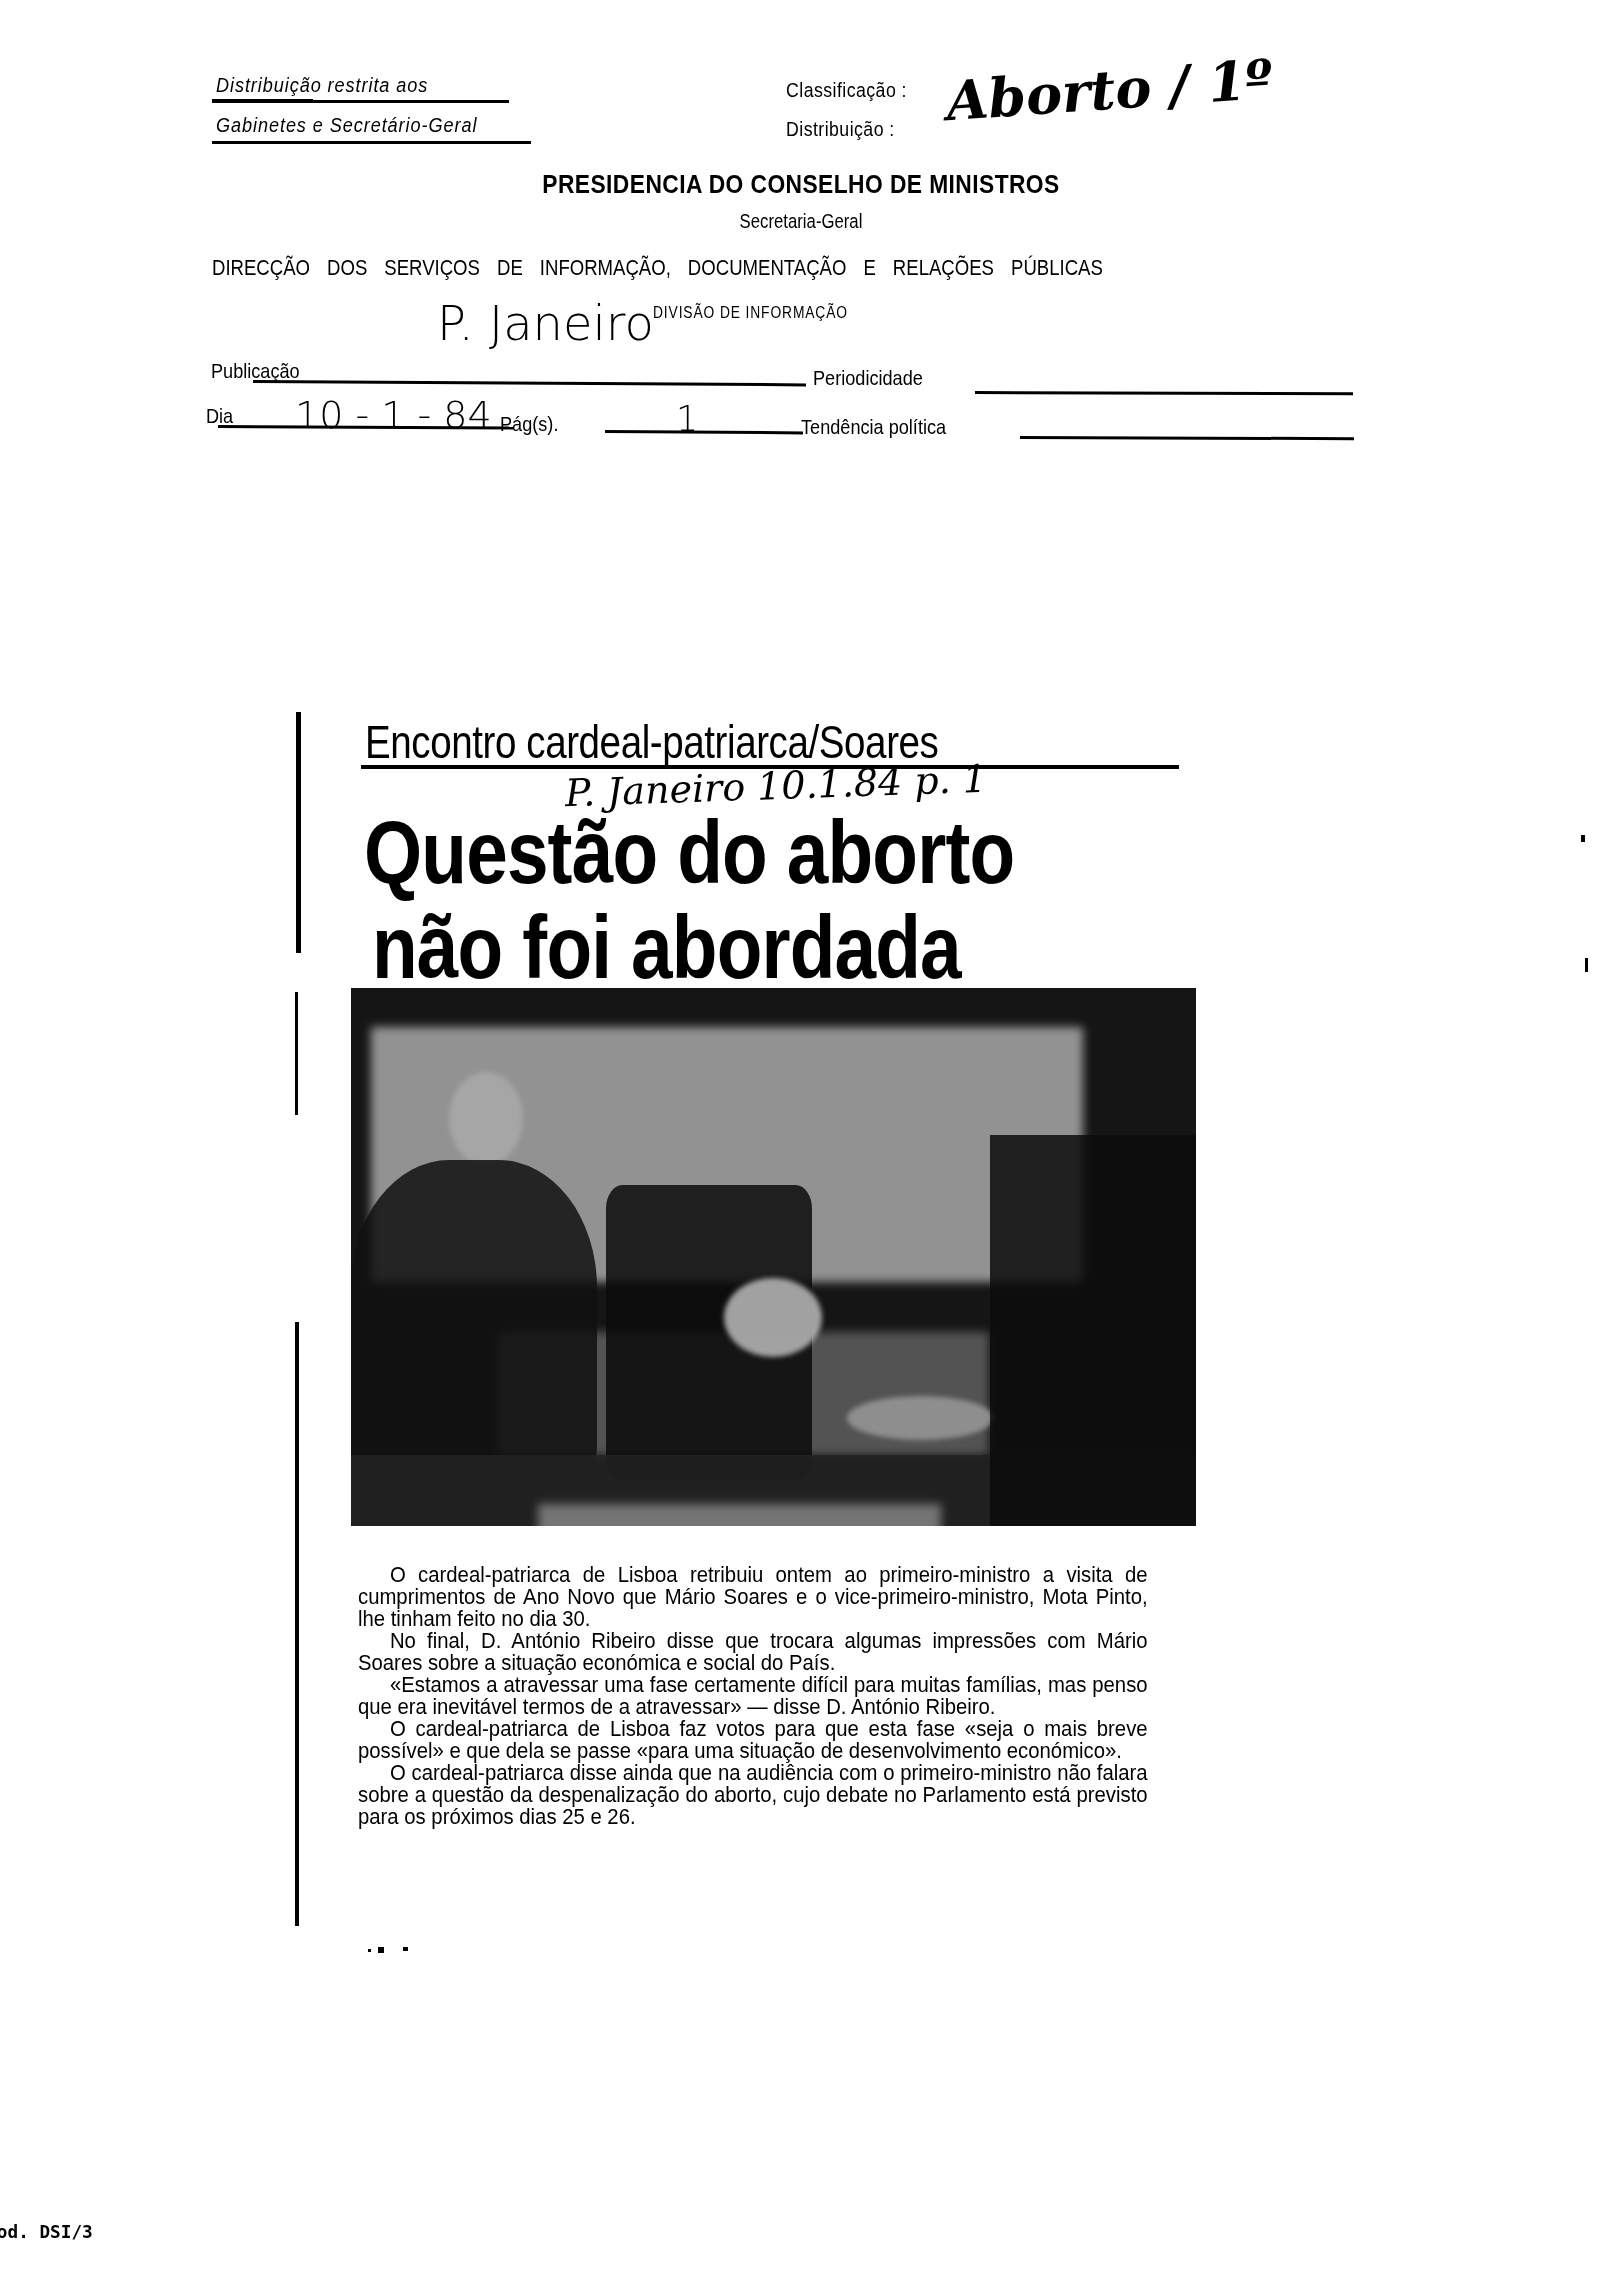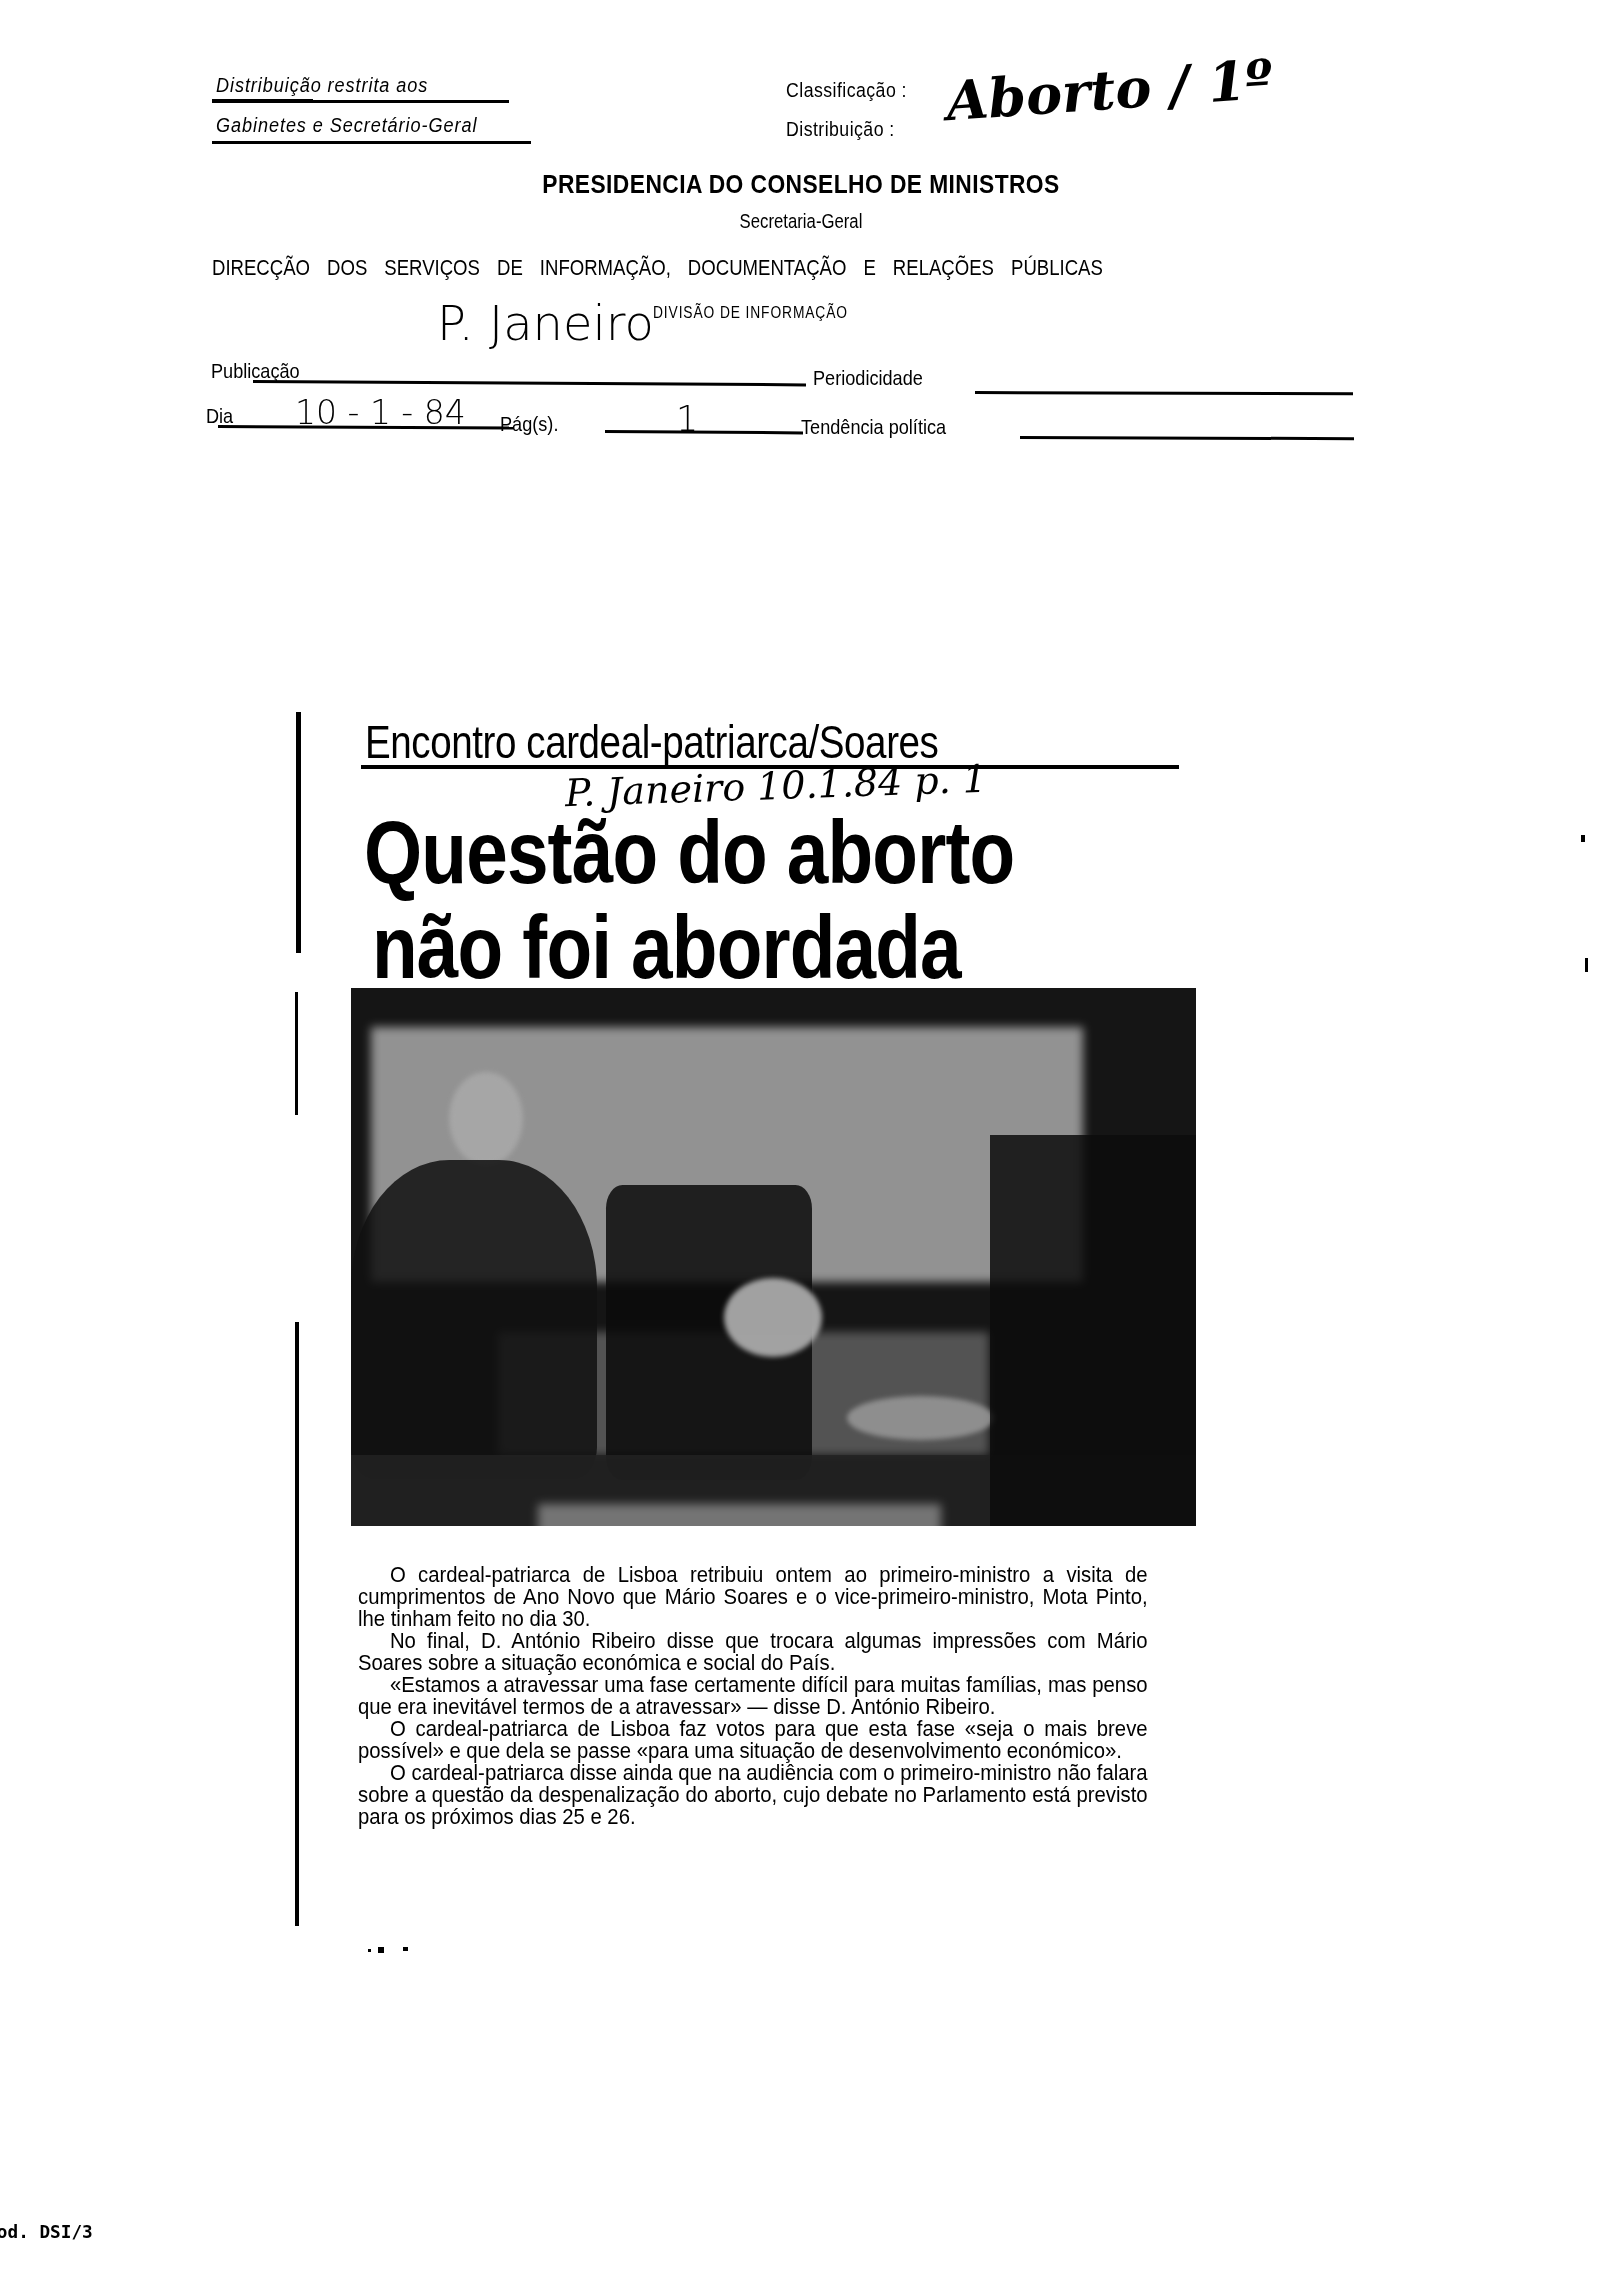--- a/index.html
+++ b/index.html
@@ -72,21 +72,21 @@
 <div class="abs field-label" style="left:211px; top:359px;">Publicação</div>
 <div class="abs field-line" style="left:253px; top:380px; width:553px; transform:rotate(0.35deg); transform-origin:left;"></div>
 <div class="abs hand-val" style="left:437px; top:295px; font-size:48px; font-weight:300;">P. Janeiro</div>
 
 <div class="abs field-label" style="left:813px; top:366px;">Periodicidade</div>
 <div class="abs field-line" style="left:975px; top:391px; width:378px; transform:rotate(0.2deg); transform-origin:left;"></div>
 <div class="abs" style="left:983px; top:366px; font-size:19.7px;"></div>
 
 <div class="abs field-label" style="left:206px; top:404px;">Dia</div>
 <div class="abs field-line" style="left:218px; top:425px; width:295px; transform:rotate(0.3deg); transform-origin:left;"></div>
-<div class="abs hand-val" style="left:295px; top:393px; font-size:33px;">10 - 1 - 84</div>
+<div class="abs hand-val" style="left:295px; top:393px; font-size:38px;">10 - 1 - 84</div>
 <div class="abs field-label" style="left:500px; top:412px;">Pág(s).</div>
 <div class="abs field-line" style="left:605px; top:430px; width:198px; transform:rotate(0.4deg); transform-origin:left;"></div>
 <div class="abs hand-val" style="left:676px; top:399px; font-size:35px;">1</div>
 
 <div class="abs field-label" style="left:801px; top:415px;">Tendência política</div>
 <div class="abs field-line" style="left:1020px; top:436px; width:334px; transform:rotate(0.2deg); transform-origin:left;"></div>
 <div class="abs" style="left:1027px; top:413px; font-size:19.7px;"></div>
 
 <div class="abs clip-border" style="left:296px; top:712px; height:241px;"></div>
 <div class="abs clip-border" style="left:295px; top:992px; height:123px; width:2.9px;"></div>

